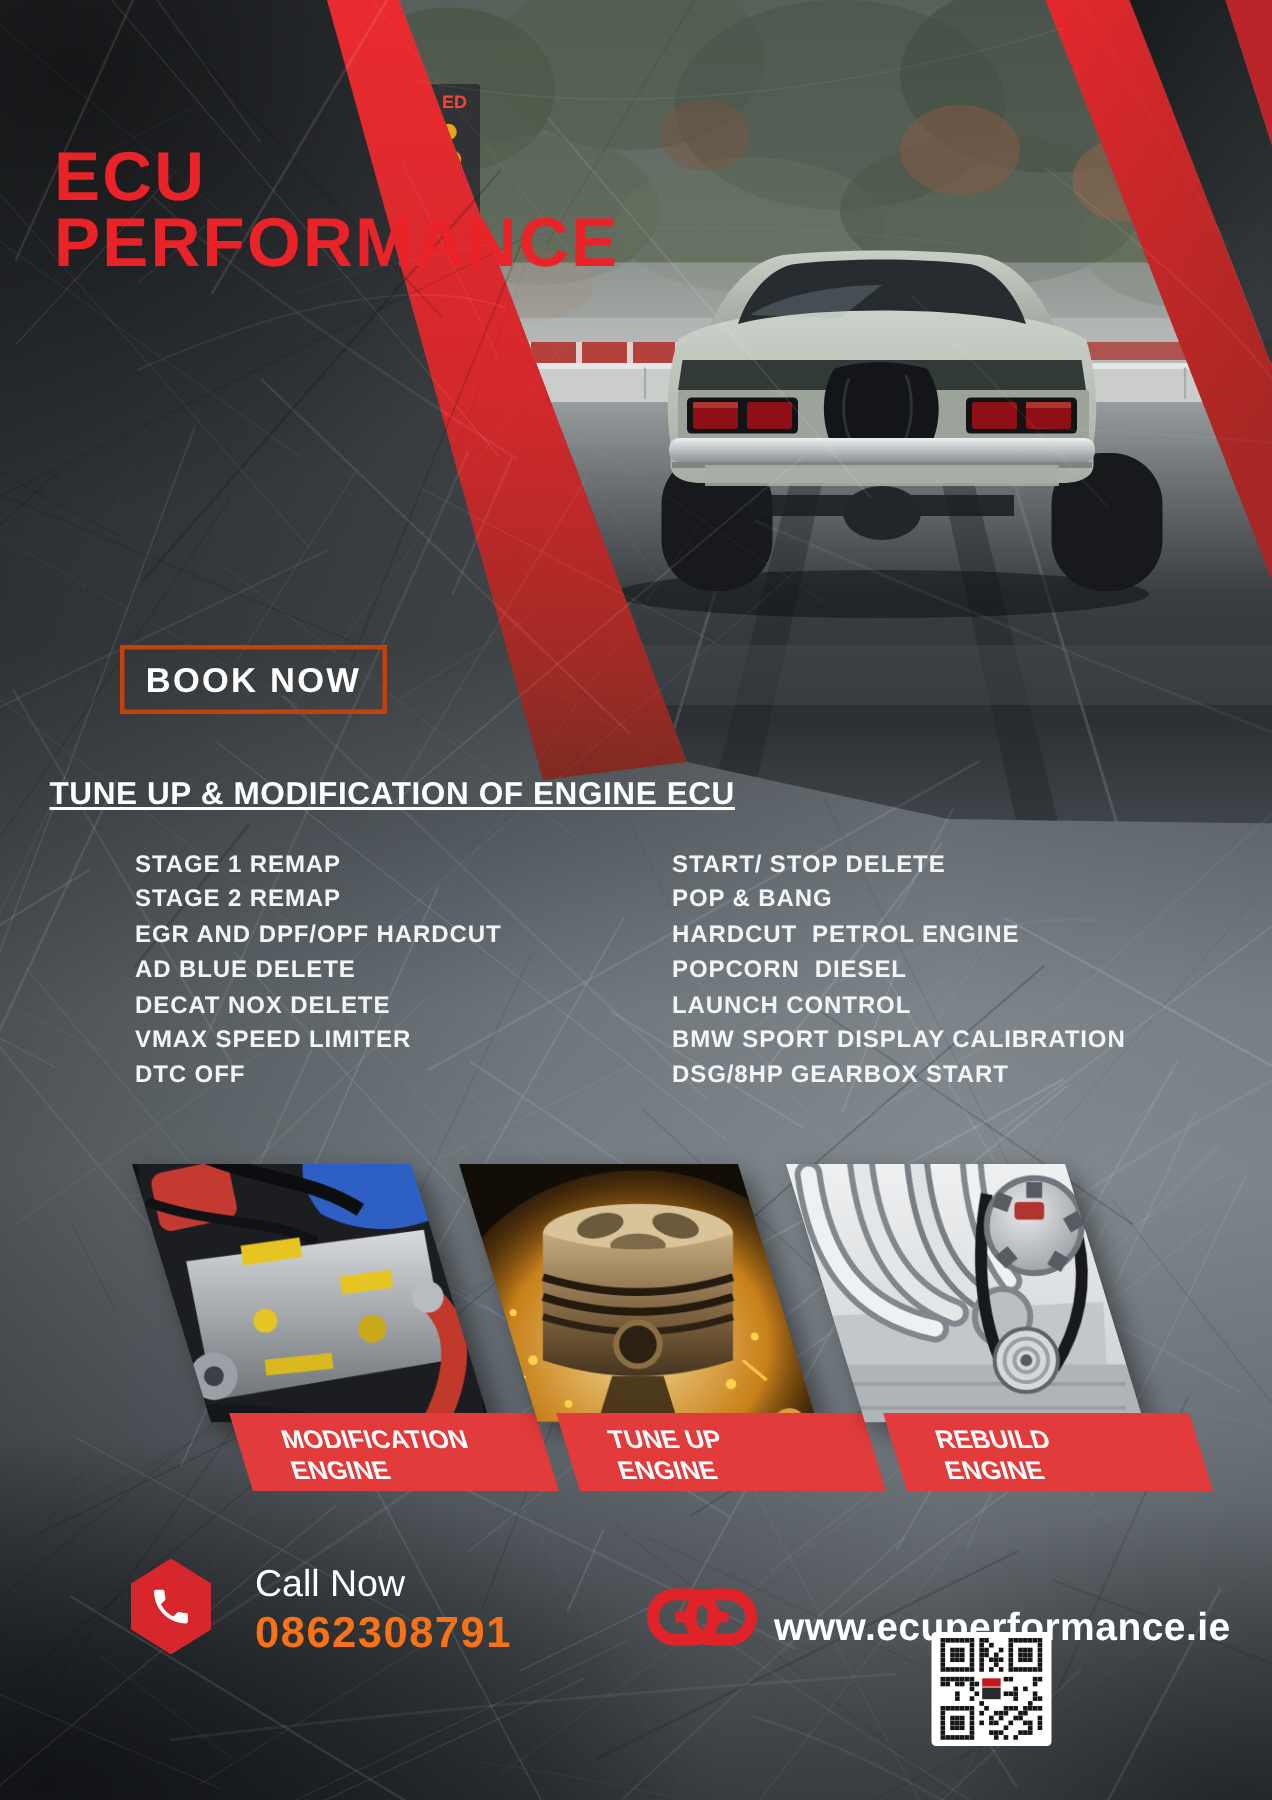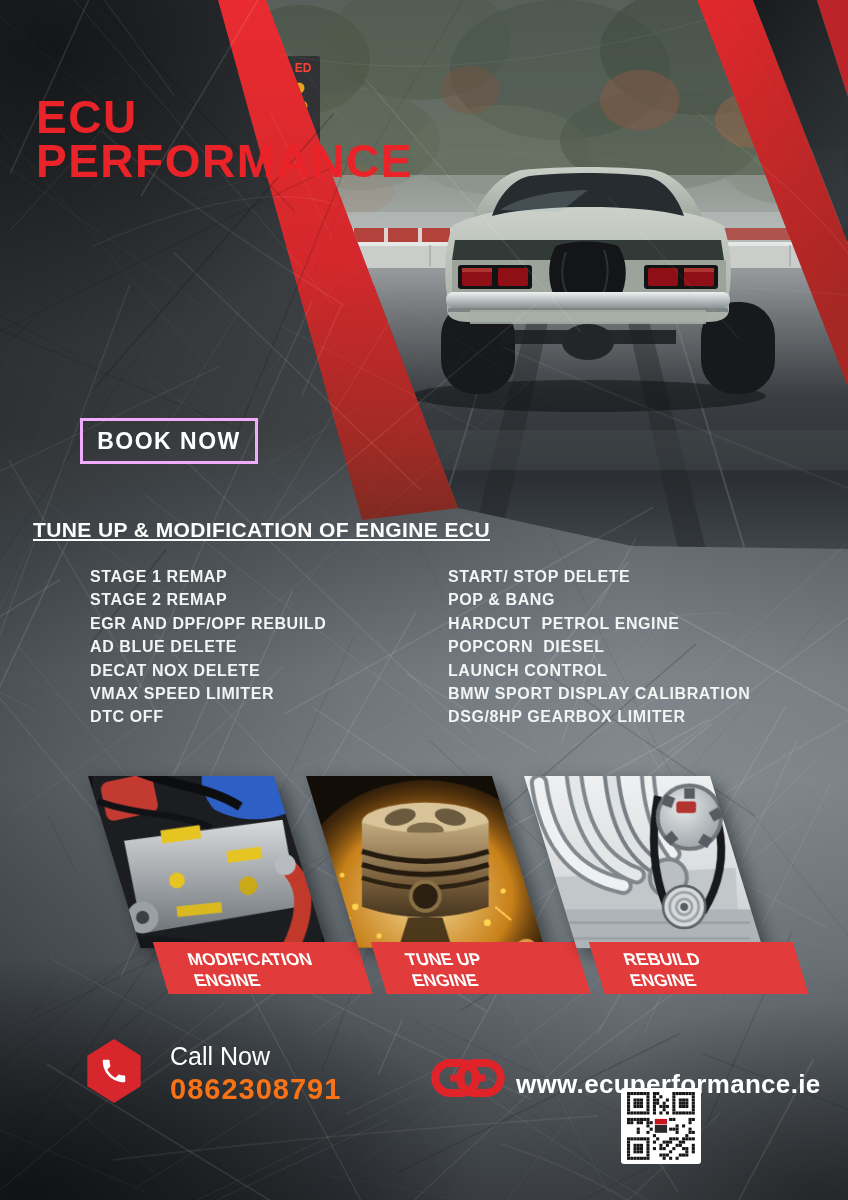--- a/index.html
+++ b/index.html
@@ -10,22 +10,22 @@
   #bg-base{background:linear-gradient(180deg,#36393d 0%,#404447 36%,#565d62 47%,#6d757a 56%,#747c81 65%,#5d646a 80%,#3e4347 92%,#2e3236 100%);}
   #bg-band{background:linear-gradient(90deg,rgba(18,20,22,.38) 0%,rgba(18,20,22,0) 42%,rgba(205,213,218,.16) 74%,rgba(205,213,218,.10) 100%);}
   #bg-tl{background:radial-gradient(ellipse 520px 430px at 6% 4%,rgba(6,7,8,.62),rgba(6,7,8,0) 70%);}
   #bg-bl{background:radial-gradient(ellipse 640px 330px at 4% 99%,rgba(5,6,8,.65),rgba(5,6,8,0) 70%);}
   #bg-br{background:radial-gradient(ellipse 520px 280px at 97% 100%,rgba(8,10,12,.5),rgba(8,10,12,0) 70%);}
   .hero{height:560px;z-index:1;}
   .scratch{z-index:2;pointer-events:none;opacity:.92;}
   .content{position:absolute;z-index:3;}
   .title{left:36px;top:96px;color:#ea2329;font-weight:800;font-size:46px;
          line-height:.95;letter-spacing:1.5px;}
-  .book-now{left:80px;top:418px;width:178px;height:46px;background:transparent;
-            border:3px solid #f0abfc;color:#fff;font-family:"Liberation Sans",sans-serif;
+  .book-now{left:80px;top:430px;width:178px;height:46px;background:transparent;
+            border:3px solid #c2410c;color:#fff;font-family:"Liberation Sans",sans-serif;
             font-weight:700;font-size:23px;letter-spacing:1.5px;cursor:pointer;}
   .svc-heading{left:33px;top:518px;color:#fdfdfd;font-weight:800;font-size:21px;
                letter-spacing:.4px;white-space:nowrap;text-decoration:underline;}
   .svc-col{color:#f3f4f4;font-weight:700;font-size:16px;letter-spacing:.6px;}
   .svc-col .svc-item{line-height:23.4px;white-space:pre;}
   #svc-left{left:90px;top:565px;}
   #svc-right{left:448px;top:565px;}
   .cards{left:88px;top:776px;display:flex;gap:32px;}
   .card{width:186px;transform:skewX(17deg);transform-origin:0 0;}
   .card-img{width:186px;height:172px;overflow:hidden;position:relative;
@@ -367,34 +367,34 @@
     <div>PERFORMANCE</div>
   </div>
 
   <button class="content book-now">BOOK NOW</button>
 
   <div class="content svc-heading">TUNE UP &amp; MODIFICATION OF ENGINE ECU</div>
 
   <div class="content svc-col" id="svc-left">
       <div class="svc-item">STAGE 1 REMAP</div>
       <div class="svc-item">STAGE 2 REMAP</div>
-      <div class="svc-item">EGR AND DPF/OPF REBUILD</div>
+      <div class="svc-item">EGR AND DPF/OPF HARDCUT</div>
       <div class="svc-item">AD BLUE DELETE</div>
       <div class="svc-item">DECAT NOX DELETE</div>
       <div class="svc-item">VMAX SPEED LIMITER</div>
       <div class="svc-item">DTC OFF</div>
     </div>
   <div class="content svc-col" id="svc-right">
       <div class="svc-item">START/ STOP DELETE</div>
       <div class="svc-item">POP &amp; BANG</div>
       <div class="svc-item">HARDCUT  PETROL ENGINE</div>
       <div class="svc-item">POPCORN  DIESEL</div>
       <div class="svc-item">LAUNCH CONTROL</div>
       <div class="svc-item">BMW SPORT DISPLAY CALIBRATION</div>
-      <div class="svc-item">DSG/8HP GEARBOX LIMITER</div>
+      <div class="svc-item">DSG/8HP GEARBOX START</div>
     </div>
 
   <div class="content cards">
     <div class="card">
       <div class="card-img">
         <svg viewBox="0 0 186 172">
           <defs>
               <linearGradient id="m-sil" x1="0" y1="0" x2="0" y2="1">
             <stop offset="0" stop-color="#d8dadc"></stop>
                 <stop offset="1" stop-color="#6f757a"></stop>

